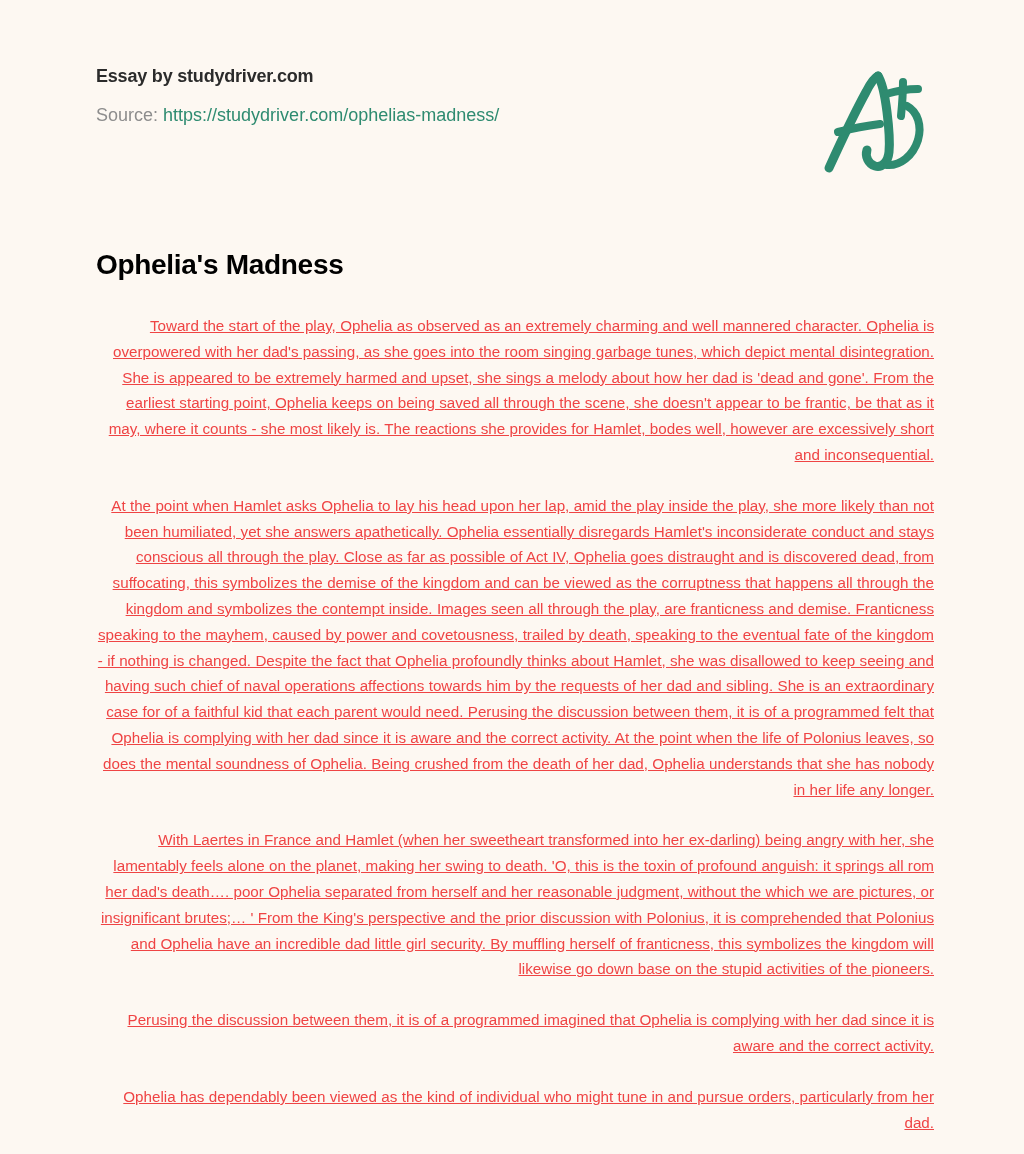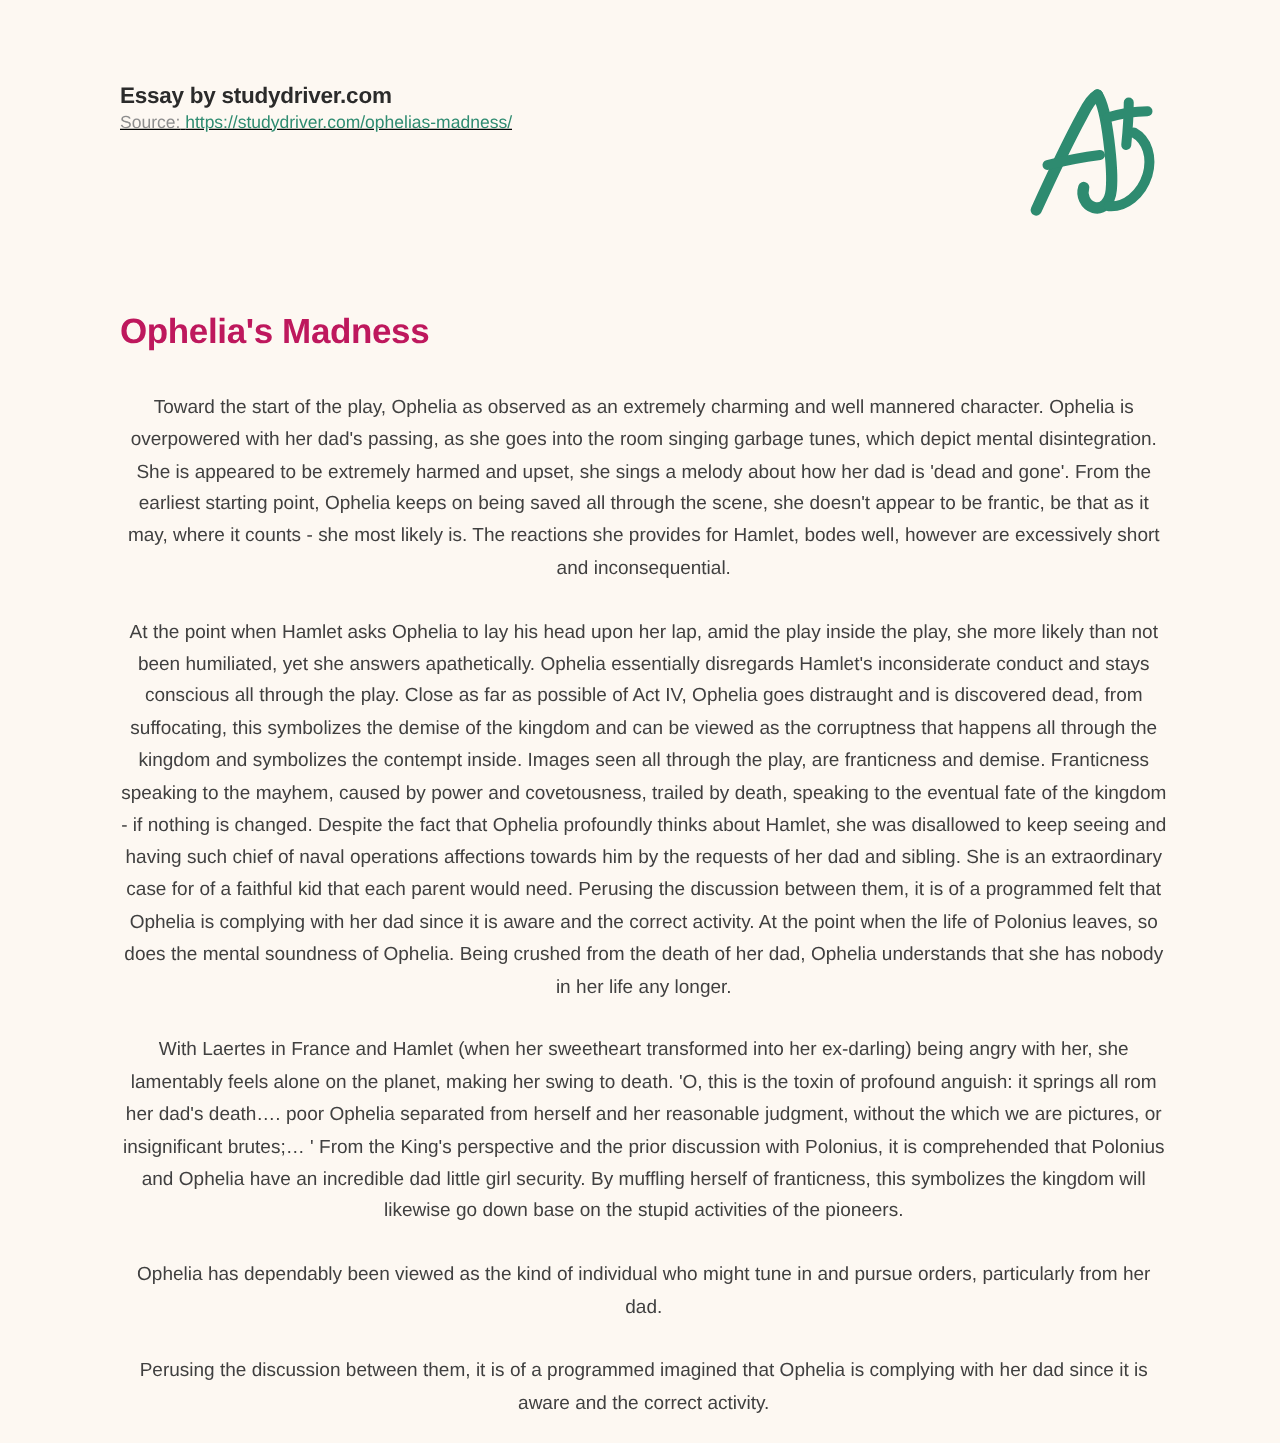--- a/index.html
+++ b/index.html
@@ -43,24 +43,24 @@
     font-size: 18px;
     font-weight: bold;
     color: #2b2b2b;
     letter-spacing: -0.2px;
     line-height: 1.2;
     margin: 0;
     white-space: nowrap;
   }
 
   .source-line {
-    font-size: 14px;
+    margin-top: 16px;
+    font-size: 18px;
     line-height: 1.3;
     white-space: nowrap;
-    text-decoration: underline;
   }
 
   .source-label {
     color: #8d8d8d;
   }
 
   .source-url {
     color: #2e8b70;
     text-decoration: none;
   }
@@ -76,40 +76,41 @@
   .logo svg { display: block; }
 
   
   .title {
     position: absolute;
     left: 96px;
     top: 247px;
     margin: 0;
     font-size: 28px;
     font-weight: bold;
-    color: #be185d;
+    color: #000000;
     letter-spacing: -0.3px;
     line-height: 1.25;
   }
 
   
   .article {
     position: absolute;
     left: 96px;
     top: 313px;
     width: 838px;
   }
 
   .article p {
     margin: 0 0 25px 0;
     font-size: 15.2px;
     line-height: 25.8px;
-    color: #404040;
-    text-align: center;
+    color: #ef4444;
+    text-align: right;
     word-spacing: 0.1px;
+    text-decoration: underline;
   }
 
   .article p:last-child {
     margin-bottom: 0;
   }
 </style>
 </head>
 <body>
 
 <div class="page">
@@ -146,18 +147,18 @@
     </div>
 
   </div>
 
   <h1 class="title">Ophelia's Madness</h1>
 
   <div class="article">
     <p>Toward the start of the play, Ophelia as observed as an extremely charming and well mannered character. Ophelia is overpowered with her dad's passing, as she goes into the room singing garbage tunes, which depict mental disintegration. She is appeared to be extremely harmed and upset, she sings a melody about how her dad is 'dead and gone'. From the earliest starting point, Ophelia keeps on being saved all through the scene, she doesn't appear to be frantic, be that as it may, where it counts - she most likely is. The reactions she provides for Hamlet, bodes well, however are excessively short and inconsequential.</p>
     <p>At the point when Hamlet asks Ophelia to lay his head upon her lap, amid the play inside the play, she more likely than not been humiliated, yet she answers apathetically. Ophelia essentially disregards Hamlet's inconsiderate conduct and stays conscious all through the play. Close as far as possible of Act IV, Ophelia goes distraught and is discovered dead, from suffocating, this symbolizes the demise of the kingdom and can be viewed as the corruptness that happens all through the kingdom and symbolizes the contempt inside. Images seen all through the play, are franticness and demise. Franticness speaking to the mayhem, caused by power and covetousness, trailed by death, speaking to the eventual fate of the kingdom - if nothing is changed. Despite the fact that Ophelia profoundly thinks about Hamlet, she was disallowed to keep seeing and having such chief of naval operations affections towards him by the requests of her dad and sibling. She is an extraordinary case for of a faithful kid that each parent would need. Perusing the discussion between them, it is of a programmed felt that Ophelia is complying with her dad since it is aware and the correct activity. At the point when the life of Polonius leaves, so does the mental soundness of Ophelia. Being crushed from the death of her dad, Ophelia understands that she has nobody in her life any longer.</p>
     <p>With Laertes in France and Hamlet (when her sweetheart transformed into her ex-darling) being angry with her, she lamentably feels alone on the planet, making her swing to death. 'O, this is the toxin of profound anguish: it springs all rom her dad's death…. poor Ophelia separated from herself and her reasonable judgment, without the which we are pictures, or insignificant brutes;… ' From the King's perspective and the prior discussion with Polonius, it is comprehended that Polonius and Ophelia have an incredible dad little girl security. By muffling herself of franticness, this symbolizes the kingdom will likewise go down base on the stupid activities of the pioneers.</p>
+    <p>Perusing the discussion between them, it is of a programmed imagined that Ophelia is complying with her dad since it is aware and the correct activity.</p>
     <p>Ophelia has dependably been viewed as the kind of individual who might tune in and pursue orders, particularly from her dad.</p>
-    <p>Perusing the discussion between them, it is of a programmed imagined that Ophelia is complying with her dad since it is aware and the correct activity.</p>
 
   </div>
 
 </div>
 
 </body></html>

